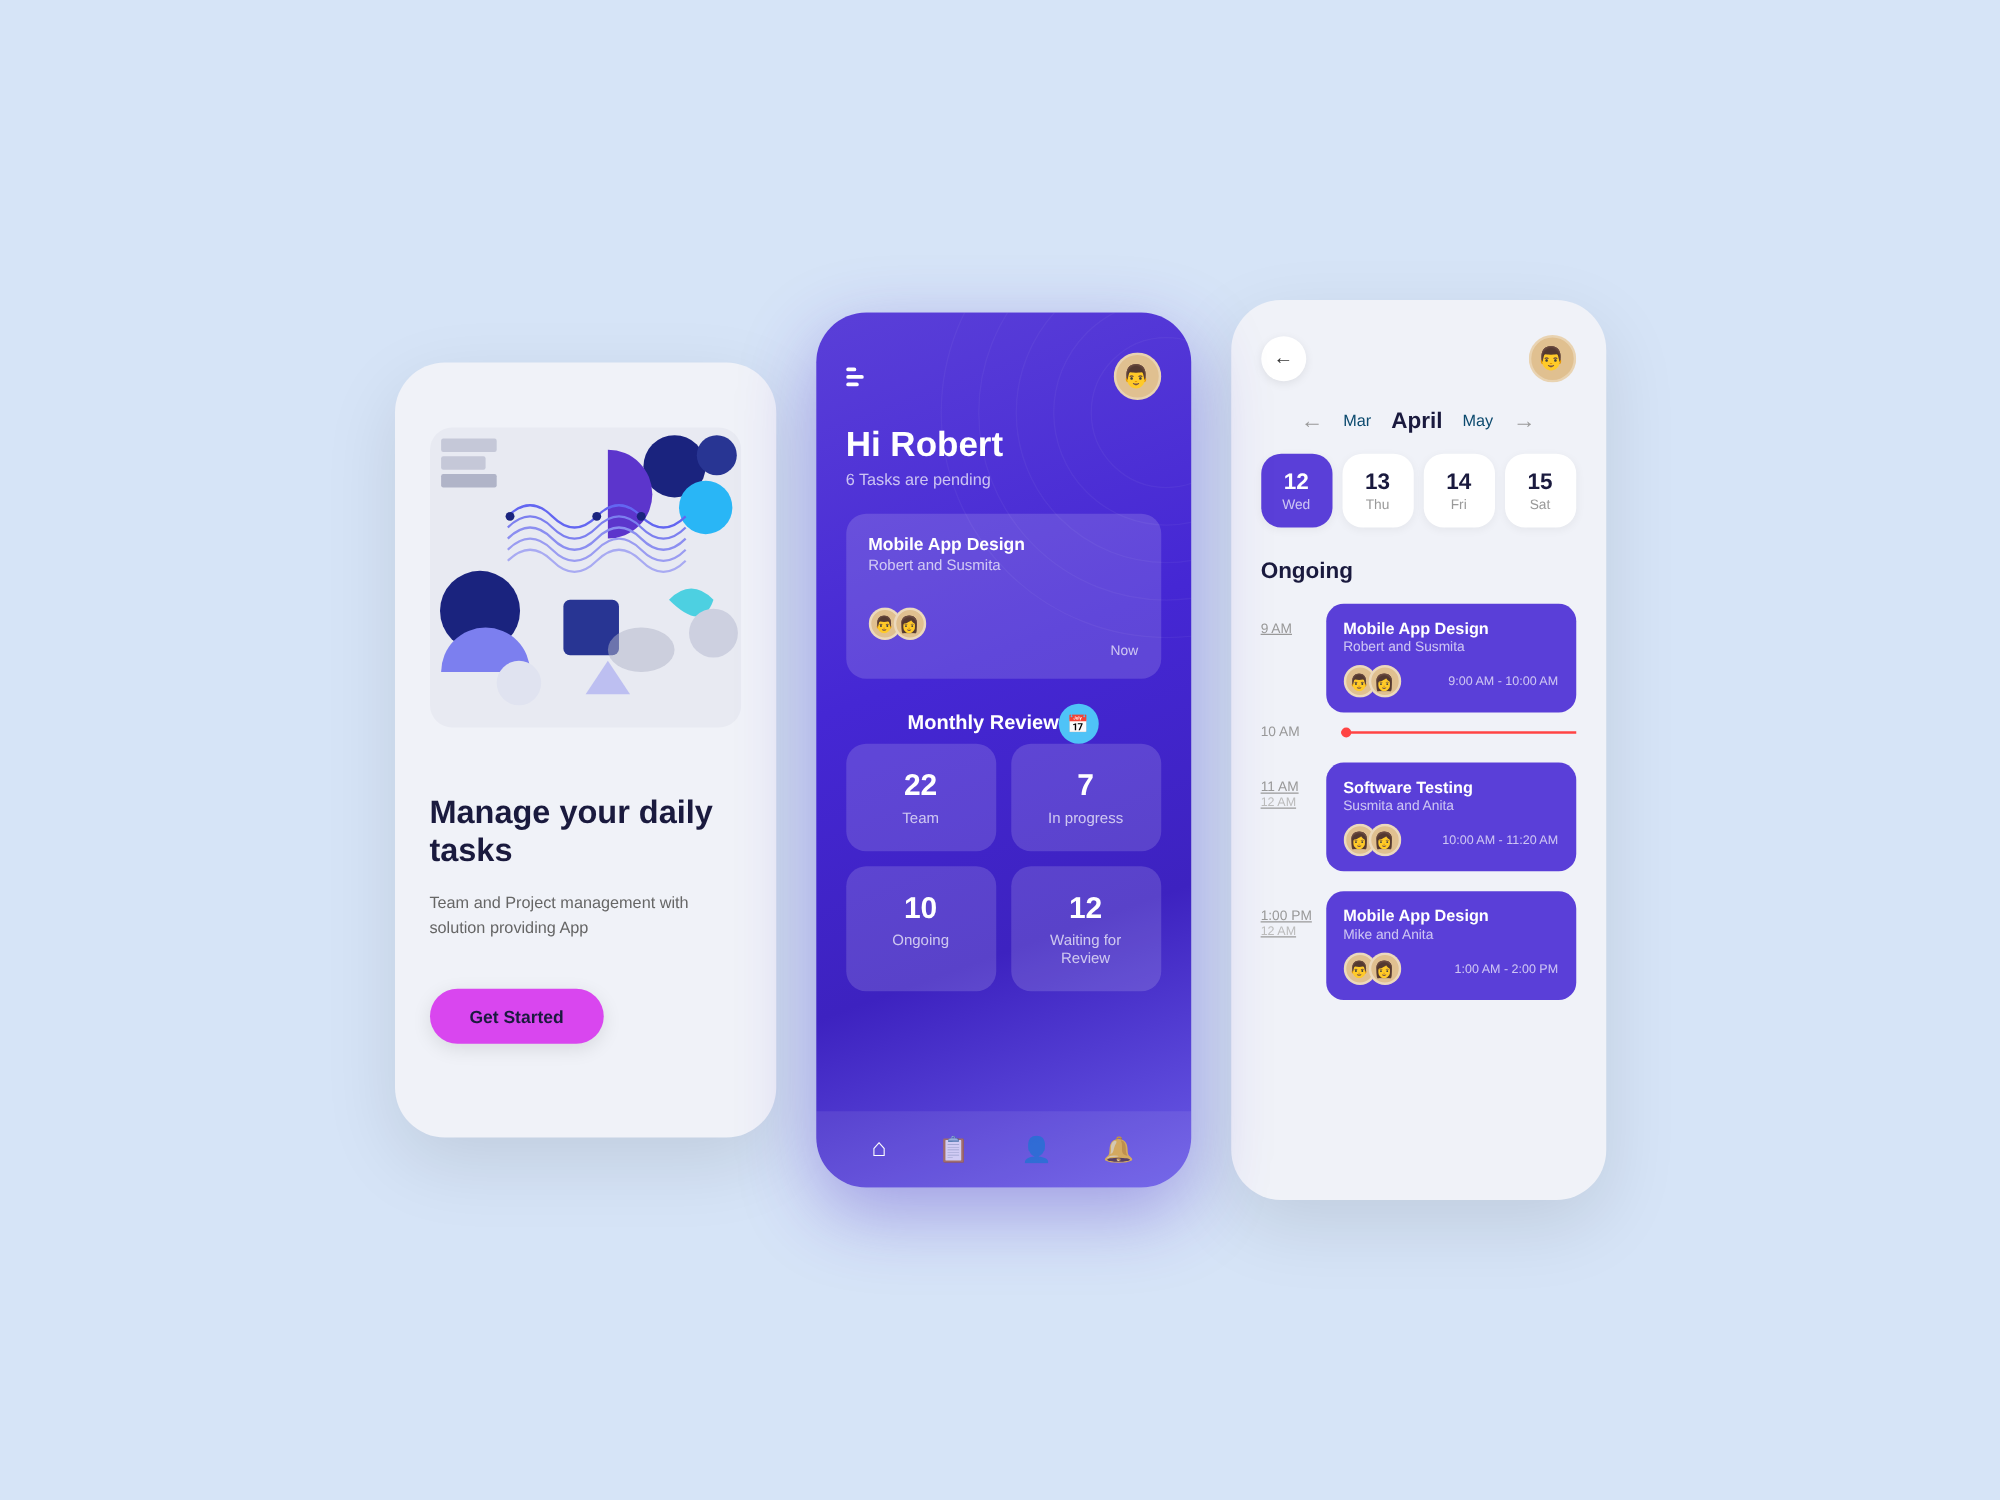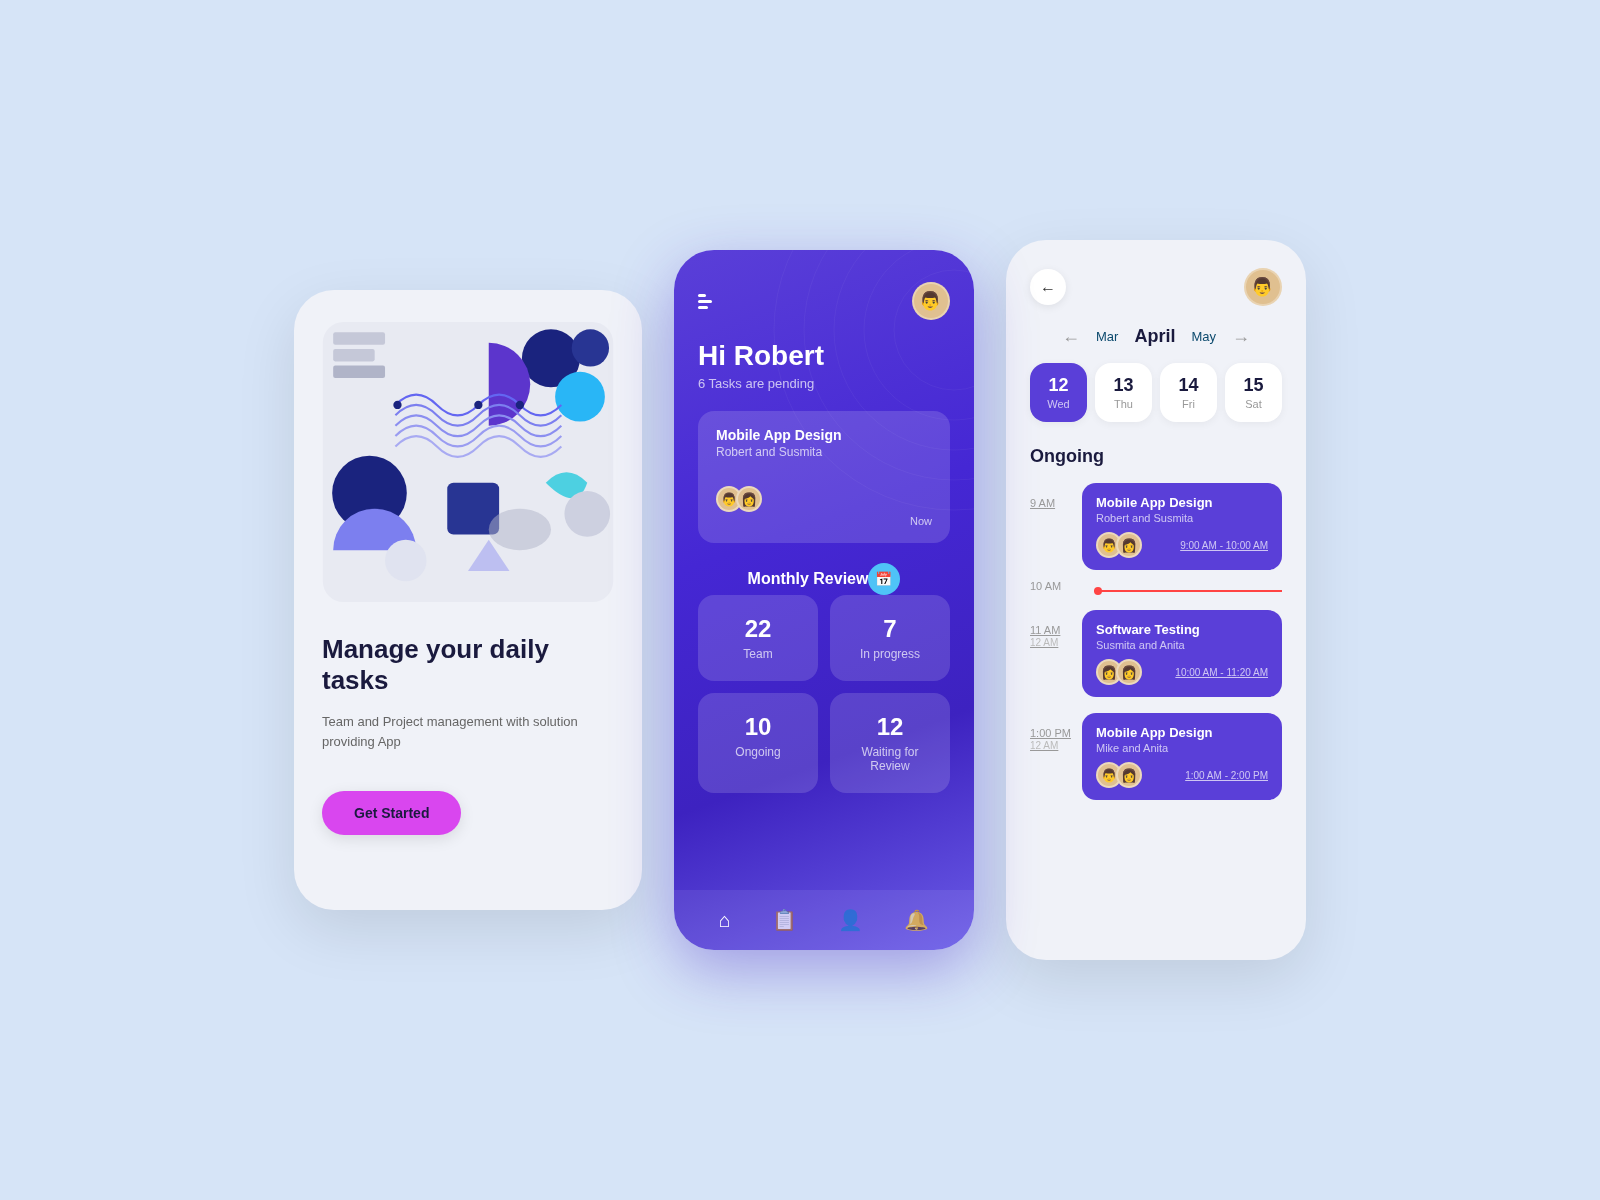--- a/index.html
+++ b/index.html
@@ -14,21 +14,21 @@
     }
     .screens-container {
       display: flex;
       gap: 32px;
       align-items: center;
       padding: 60px 40px;
     }
 
     
     .screen1 {
-      width: 348px;
+      width: 305px;
       min-height: 620px;
       background: #f0f2f8;
       border-radius: 40px;
       padding: 32px 28px 40px;
       box-shadow: 0 20px 60px rgba(0,0,0,0.1);
       display: flex;
       flex-direction: column;
     }
     .illustration-area {
       width: 100%;
@@ -364,25 +364,24 @@
     }
     .event-footer {
       display: flex;
       justify-content: space-between;
       align-items: center;
       margin-top: 8px;
     }
     .event-time-range {
       font-size: 10px;
       color: rgba(255,255,255,0.7);
-      text-decoration: underline;
     }
     .timeline-divider {
       display: flex;
-      align-items: flex-end;
+      align-items: center;
       margin: 6px 0;
       gap: 12px;
     }
     .timeline-divider .time-label {
       font-size: 11px;
       color: #999;
       width: 44px;
       flex-shrink: 0;
     }
     .red-line {

